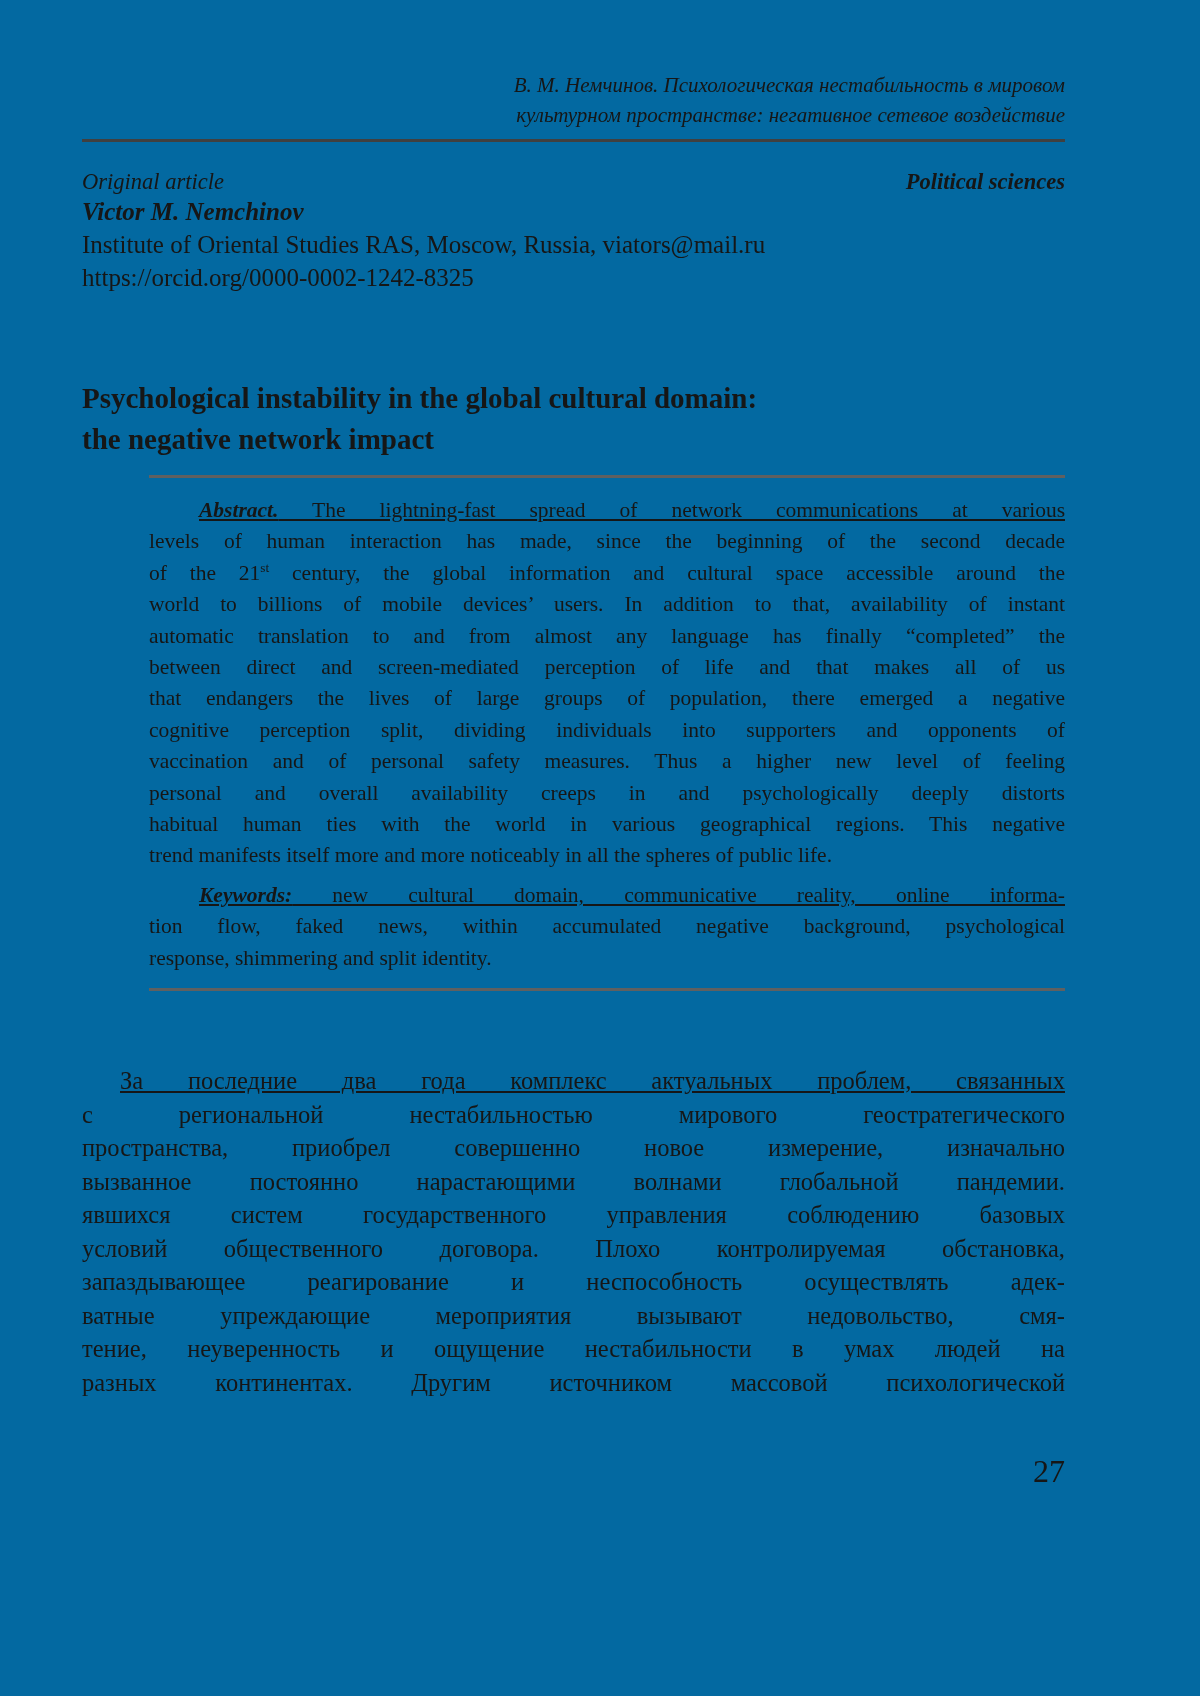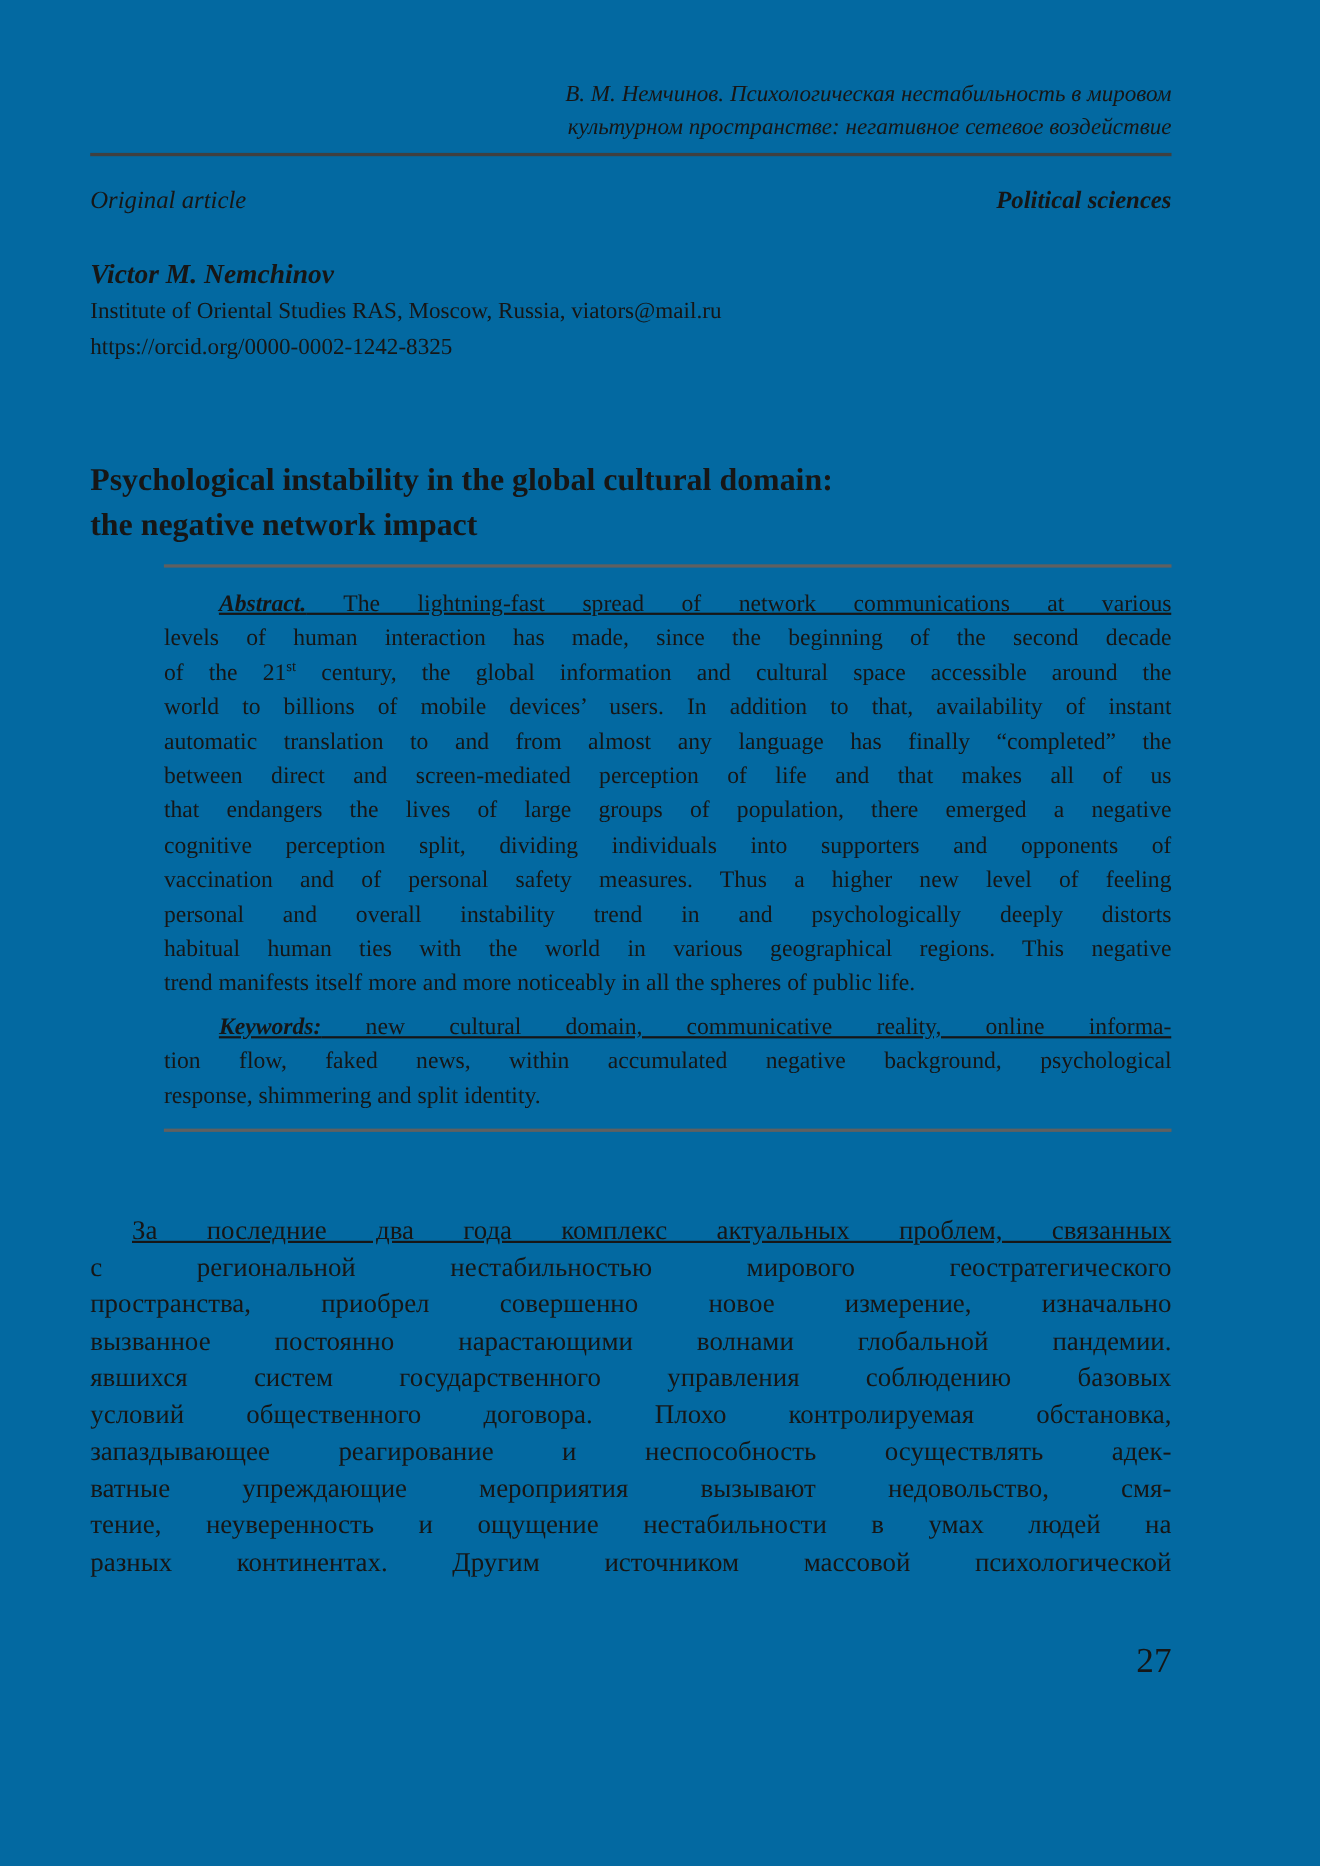--- a/index.html
+++ b/index.html
@@ -22,23 +22,23 @@
   .rule-dark { margin-top: 9px; background: #404040; }
   .rule-gray { margin-top: 15px; background: #606060; }
   .rule-bottom { margin-top: 14px; }
   
   .meta-row {
     display: flex; justify-content: space-between;
     margin-top: 26px; font-size: 22.5px; line-height: 28px; font-style: italic;
   }
   .meta-row .section { font-weight: bold; }
   
-  .author { margin-top: 38px; }
+  .author { }
   .author-name { font-size: 25px; line-height: 32px; font-weight: bold; font-style: italic; }
-  .author-affiliation, .author-orcid { font-size: 21px; line-height: 33px; }
+  .author-affiliation, .author-orcid { font-size: 25px; line-height: 33px; }
   
   .title { margin: 84px 0 0 0; font-size: 29px; line-height: 41px; font-weight: bold; }
   
   .abstract-block { margin-left: 67px; }
   
   .para .jline {
     text-align: justify;
     text-align-last: justify;
     overflow: hidden;
     white-space: nowrap;
@@ -89,21 +89,21 @@
     <div class="para abstract">
         <div class="jline"><span class="lead">Abstract.</span> The lightning-fast spread of network communications at various</div>
         <div class="jline">levels of human interaction has made, since the beginning of the second decade</div>
         <div class="jline">of the 21<sup>st</sup> century, the global information and cultural space accessible around the</div>
         <div class="jline">world to billions of mobile devices’ users. In addition to that, availability of instant</div>
         <div class="jline">automatic translation to and from almost any language has finally “completed” the</div>
         <div class="jline">between direct and screen-mediated perception of life and that makes all of us</div>
         <div class="jline">that endangers the lives of large groups of population, there emerged a negative</div>
         <div class="jline">cognitive perception split, dividing individuals into supporters and opponents of</div>
         <div class="jline">vaccination and of personal safety measures. Thus a higher new level of feeling</div>
-        <div class="jline">personal and overall instability trend in and psychologically deeply distorts</div>
+        <div class="jline">personal and overall availability creeps in and psychologically deeply distorts</div>
         <div class="jline">habitual human ties with the world in various geographical regions. This negative</div>
         <div class="jline">trend manifests itself more and more noticeably in all the spheres of public life.</div>
       </div>
 
     <div class="para keywords">
         <div class="jline"><span class="lead">Keywords:</span> new cultural domain, communicative reality, online informa-</div>
         <div class="jline">tion flow, faked news, within accumulated negative background, psychological</div>
         <div class="jline">response, shimmering and split identity.</div>
       </div>
 

